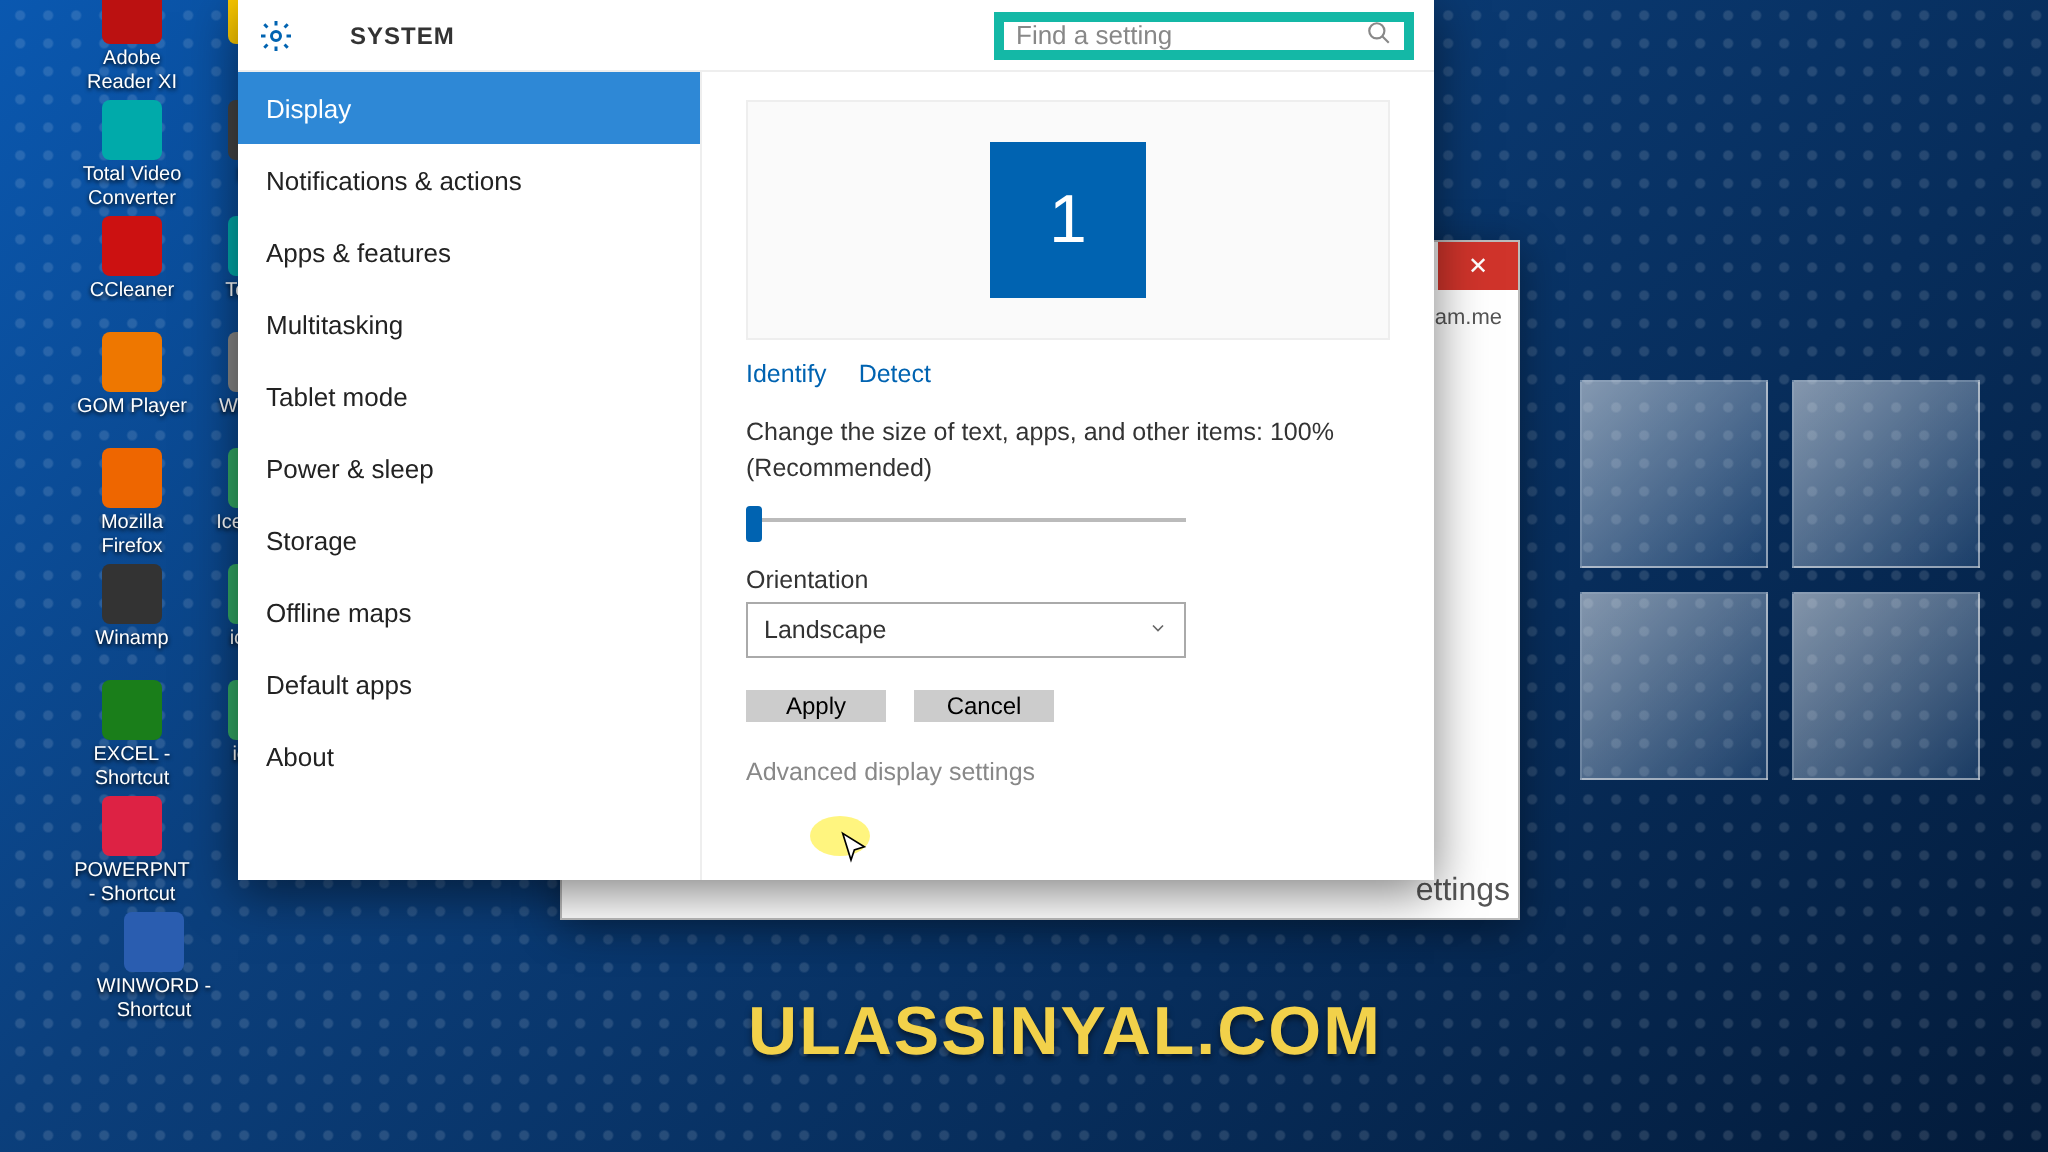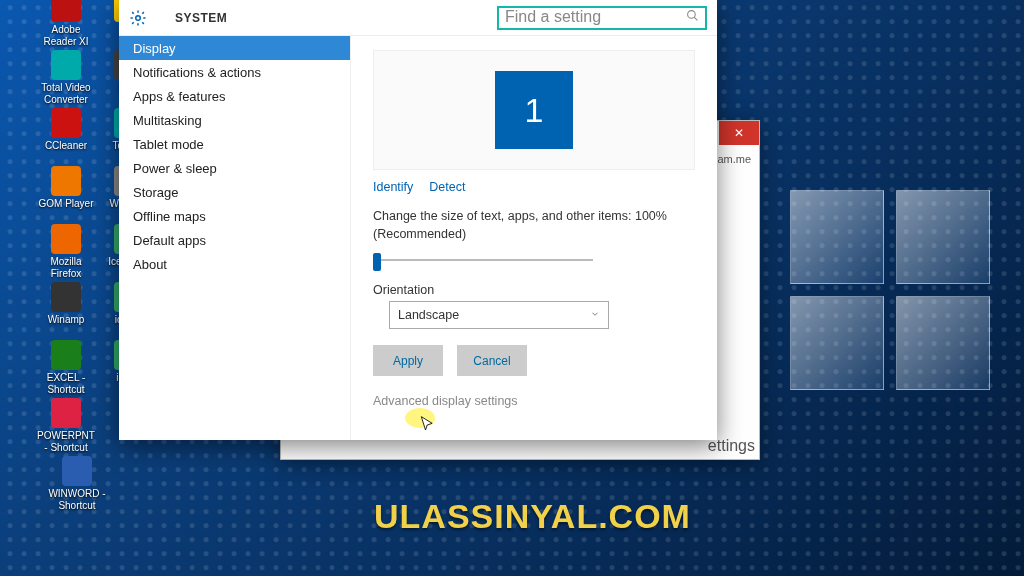--- a/index.html
+++ b/index.html
@@ -26,41 +26,41 @@
   .bgwin .tbar { height:24px; background:#f2f2f2; position:relative; }
   .bgwin .close { position:absolute; right:0; top:0; width:40px; height:24px; background:#d0342b; color:#fff; display:flex; align-items:center; justify-content:center; font-size:12px; }
   .bgwin .hint { position:absolute; right:8px; top:32px; font-size:11px; color:#555;margin-left:29px; }
   .bgwin .foot { position:absolute; right:4px; bottom:4px; font-size:16px; color:#555; }
 
   
   .settings { position:absolute; left:119px; top:0; width:598px; height:440px; background:#fff; box-shadow:0 6px 24px rgba(0,0,0,.5); display:flex; flex-direction:column; }
   .settings .titlebar { height:36px; display:flex; align-items:center; padding:0 10px; gap:28px; border-bottom:1px solid #eee; }
   .settings .gear { width:18px; height:18px; }
   .settings .title { font-size:12px; letter-spacing:.5px; font-weight:600; color:#333; }
-  .settings .search { margin-left:auto; width:210px; height:24px; border:2px solid #14b8a6; display:flex; align-items:flex-start; padding:0 6px; color:#888; font-size:16px; }
+  .settings .search { margin-left:auto; width:210px; height:24px; border:5px solid #14b8a6; display:flex; align-items:center; padding:0 6px; color:#888; font-size:13px; }
   .settings .search .mag { margin-left:auto; }
   .settings .body { flex:1; display:flex; min-height:0; }
 
   .sidebar { width:232px; background:#fff; border-right:1px solid #eee; }
-  .sidebar .item { height:24px; display:flex; align-items:center; padding:0 14px; font-size:13px; color:#222; cursor:pointer; }
+  .sidebar .item { height:36px; display:flex; align-items:center; padding:0 14px; font-size:13px; color:#222; cursor:pointer; }
   .sidebar .item.selected { background:#2e88d6; color:#fff; }
 
   .content { flex:1; padding:14px 22px 10px; font-size:12.5px; color:#333; overflow:hidden; position:relative; }
   .monitor-area { height:120px; background:#fafafa; border:1px solid #eee; display:flex; align-items:center; justify-content:center; margin-bottom:10px; }
   .monitor { width:78px; height:78px; background:#0063b1; color:#fff; display:flex; align-items:center; justify-content:center; font-size:34px; font-weight:300; }
   .links { display:flex; gap:16px; font-size:12.5px; margin-bottom:14px; }
   .links span { color:#0063b1; cursor:pointer; }
   .scale-label { margin-bottom:10px; line-height:1.4; }
   .slider { width:220px; height:14px; position:relative; margin-bottom:16px; }
   .slider .track { position:absolute; left:0; right:0; top:6px; height:2px; background:#bbb; }
   .slider .thumb { position:absolute; left:0; top:0; width:8px; height:18px; background:#0063b1; border-radius:2px; }
   .field-label { margin-bottom:4px; }
-  .dropdown { width:220px; height:28px; border:1px solid #aaa; display:flex; align-items:center; padding:0 8px; font-size:12.5px; cursor:pointer; justify-content:space-between; margin-bottom:16px;margin-left:16px; }
+  .dropdown { width:220px; height:28px; border:1px solid #aaa; display:flex; align-items:center; padding:0 8px; font-size:12.5px; cursor:pointer; justify-content:space-between; margin-bottom:16px; }
   .btnrow { display:flex; gap:14px; margin-bottom:18px; }
-  .btn { width:70px; height:31px; background:#ccc; color:#0369a1; display:flex; align-items:center; justify-content:center; font-size:12px; cursor:default; }
+  .btn { width:70px; height:16px; background:#ccc; color:#000000; display:flex; align-items:center; justify-content:center; font-size:12px; cursor:default; }
   .advlink { color:#888; font-size:12.5px; cursor:pointer; }
 
   .cursor { position:absolute; left:418px; top:415px; width:20px; height:20px; pointer-events:none; }
   .highlight { position:absolute; left:405px; top:408px; width:30px; height:20px; background:rgba(255,235,0,.5); border-radius:50%; pointer-events:none; }
 
   .watermark { position:absolute; left:0; right:0; bottom:40px; text-align:center; font-size:34px; font-weight:900; letter-spacing:1px; color:#f2d14a; font-family: Impact, "Arial Black", sans-serif; text-shadow:0 2px 3px rgba(0,0,0,.5);padding-left:41px; }
 </style>
 </head>
 <body>
 

